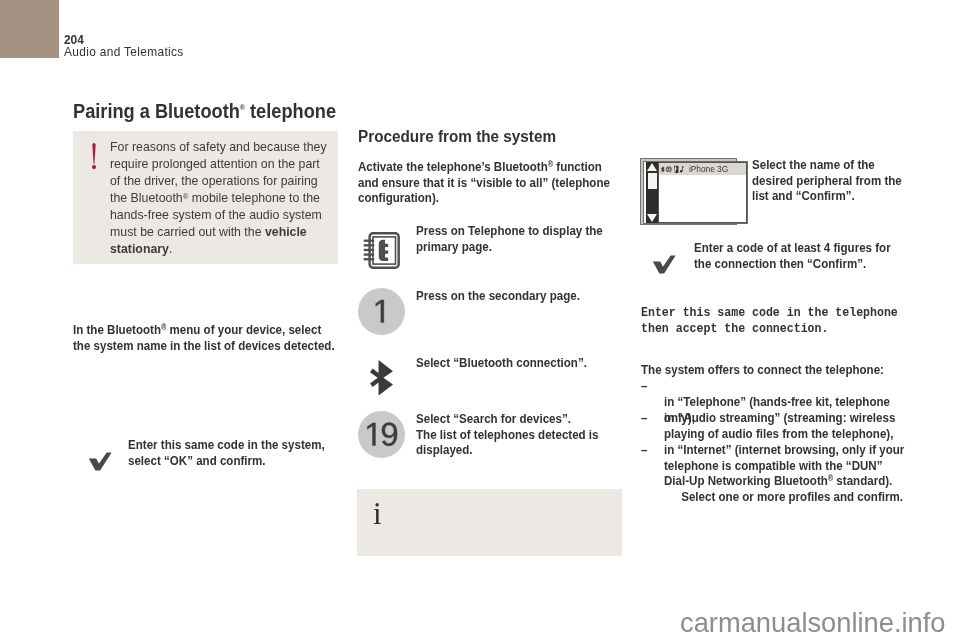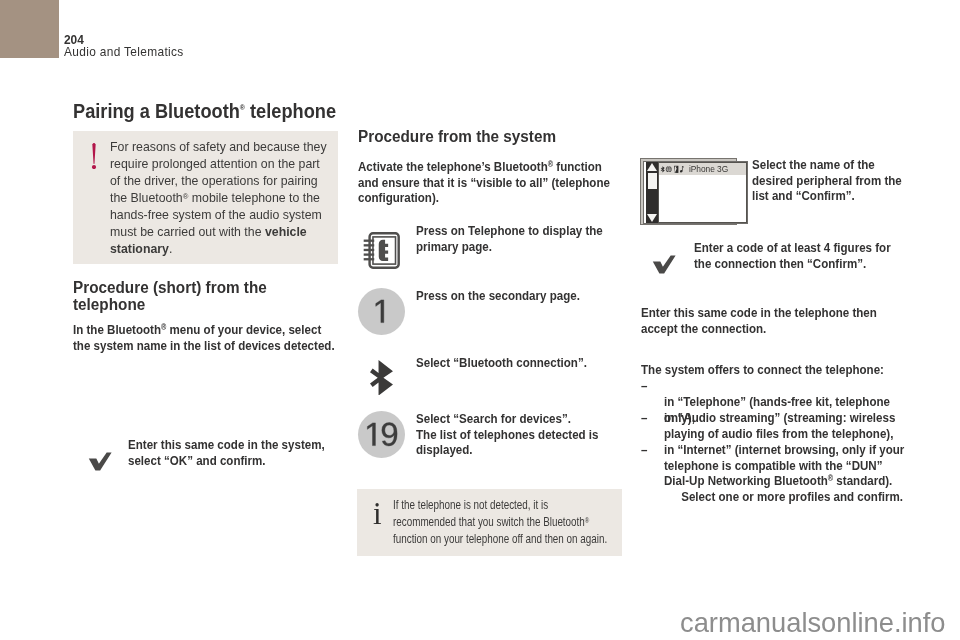--- a/index.html
+++ b/index.html
@@ -81,23 +81,20 @@
   <div class="greybox" style="left:73px;top:131px;width:265px;height:133px;">
     <svg class="abs" style="left:16.3px;top:11.5px;" width="10" height="26" viewBox="0 0 10 26">
       <path d="M3.35 1.4 C4.3 -0.45 5.7 -0.45 6.65 1.4 L5.45 20.4 C5.25 21.3 4.75 21.3 4.55 20.4 Z" fill="#b2164a"></path>
       <circle cx="5.0" cy="24.0" r="2.1" fill="#b2164a"></circle>
     </svg>
     <div class="abs" style="left:37px;top:8px;width:224px;">
       <p class="boxtext" style="width:228px;display:block;transform:scaleX(.972);transform-origin:0 0;"><span>For reasons of safety and because they require prolonged attention on the part of the driver, the operations for pairing the Bluetooth<sup>®</sup> mobile telephone to the hands-free system of the audio system must be carried out with the </span><b>vehicle stationary</b><span>.</span></p>
     </div>
   </div>
 
-  <div class="abs" style="left:73px;top:279px;width:260px;">
-    <h2 class="h2 nar-h2" style="width:280px;">Procedure (short) from the telephone</h2>
-  </div>
   <div class="abs" style="left:73px;top:322px;width:265px;">
     <p class="bodyb nar" style="width:310px;">In the Bluetooth<sup>®</sup> menu of your device, select the system name in the list of devices detected.</p>
   </div>
 
   <div class="abs" style="left:73px;top:437px;width:265px;">
     <svg class="abs" style="left:15px;top:15px;" width="24" height="19" viewBox="0 0 24 19">
       <path d="M0.8 6.4 L8.3 6.4 L10.9 11.8 L18.7 0.6 L23.6 0.6 L12.1 18.4 L7.4 18.4 Z" fill="#4a4948" stroke="#ffffff" stroke-width="1.3" stroke-linejoin="miter"></path>
       <path d="M0.8 6.4 L8.3 6.4 L10.9 11.8 L18.7 0.6 L23.6 0.6 L12.1 18.4 L7.4 18.4 Z" fill="#4a4948"></path>
     </svg>
     <div class="abs" style="left:55px;top:0;width:212px;">
@@ -164,23 +161,20 @@
         </g>
       </svg>
     </div>
     <div class="abs" style="left:58px;top:0px;width:210px;">
       <p class="bodyb nar" style="width:240px;">Select “Search for devices”.<br>The list of telephones detected is displayed.</p>
     </div>
   </div>
 
   <div class="greybox" style="left:357px;top:489px;width:265px;height:67px;">
     <span class="abs" style="left:16px;top:9px;font-size:31px;font-weight:normal;color:#2f2e2d;line-height:31px;font-family:'Liberation Serif',serif;">i</span>
-    <div class="abs" style="left:36px;top:8px;width:222px;">
-      <p class="boxtext cond" style="width:278px;">If the telephone is not detected, it is recommended that you switch the Bluetooth<sup>®</sup> function on your telephone off and then on again.</p>
-    </div>
   </div>
 
   <div id="devlist">
     <div class="bezel">
       <div class="sbar">
         <div class="arrowup"></div>
         <div class="thumb"></div>
         <div class="arrowdn"></div>
       </div>
       <div class="listarea">
@@ -219,21 +213,21 @@
   <div class="abs" style="left:641px;top:240px;width:270px;">
     <svg class="abs" style="left:11px;top:15px;" width="24" height="19" viewBox="0 0 24 19">
       <path d="M0.8 6.4 L8.3 6.4 L10.9 11.8 L18.7 0.6 L23.6 0.6 L12.1 18.4 L7.4 18.4 Z" fill="#4a4948" stroke="#ffffff" stroke-width="1.3" stroke-linejoin="miter"></path>
       <path d="M0.8 6.4 L8.3 6.4 L10.9 11.8 L18.7 0.6 L23.6 0.6 L12.1 18.4 L7.4 18.4 Z" fill="#4a4948"></path>
     </svg>
     <div class="abs" style="left:53px;top:0;width:212px;">
       <p class="bodyb nar" style="width:240px;">Enter a code of at least 4 figures for the connection then “Confirm”.</p>
     </div>
   </div>
 
-  <div class="abs" style="left:641px;top:305px;width:270px;">
+  <div class="abs" style="left:641px;top:305px;width:270px;font-family:Liberation Mono, monospace;">
     <p class="bodyb nar" style="width:310px;">Enter this same code in the telephone then accept the connection.</p>
   </div>
   <div class="abs" style="left:641px;top:362px;width:270px;">
     <p class="bodyb nar" style="width:310px;">The system offers to connect the telephone:</p>
   </div>
 
   <div class="abs" style="left:641px;top:378px;width:275px;">
     <div class="abs" style="left:0;top:0;width:16px;">
       <p class="bodyb nar" style="width:20px;">–</p>
     </div>

